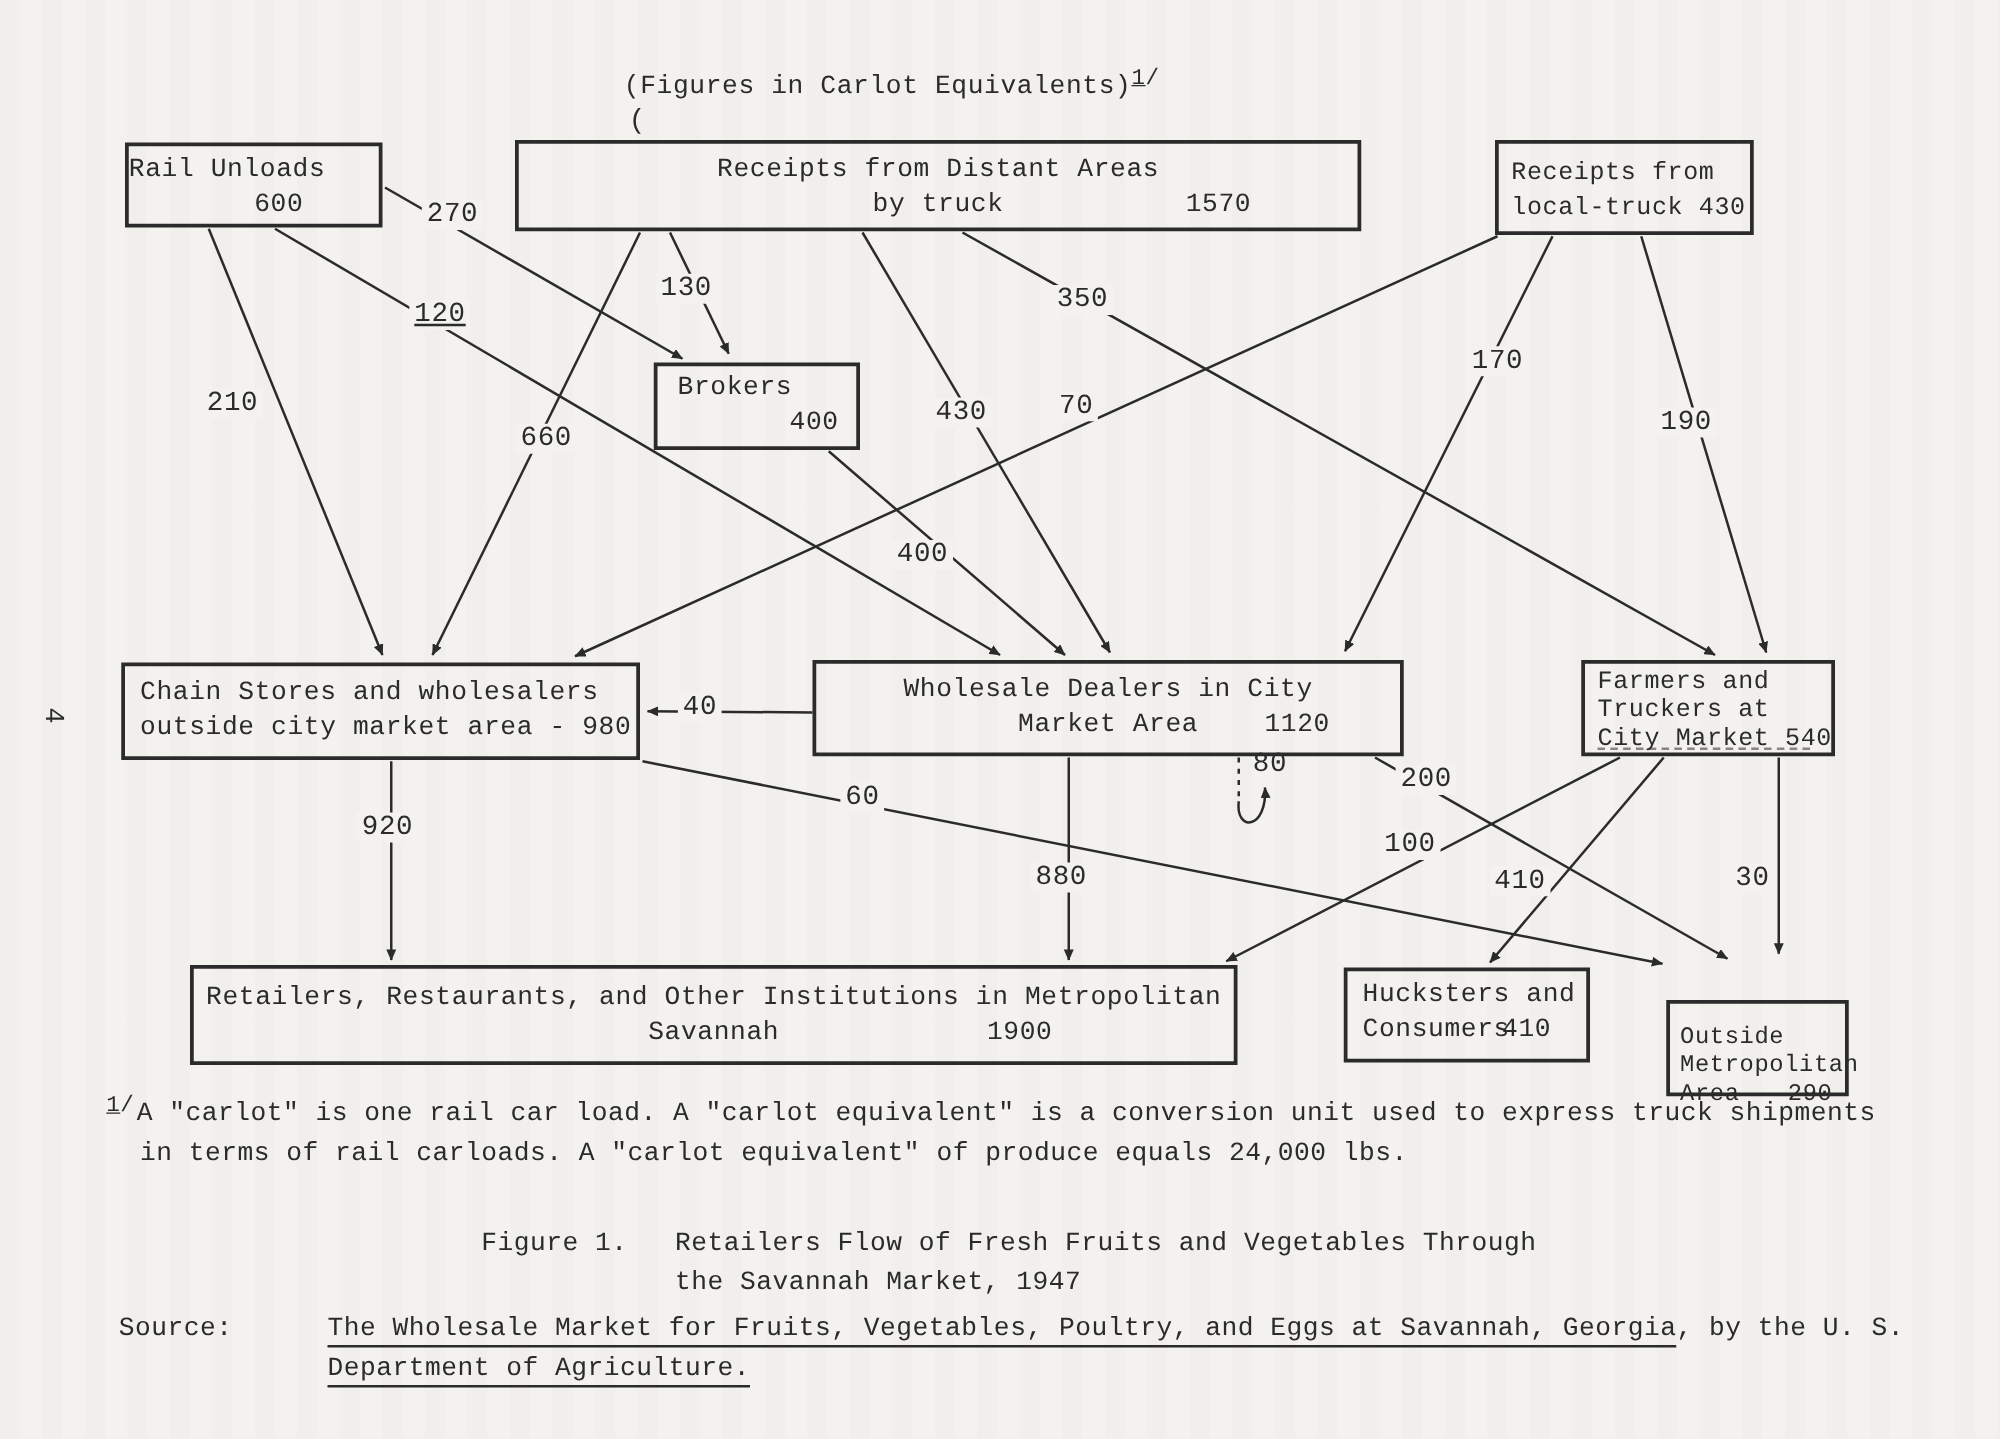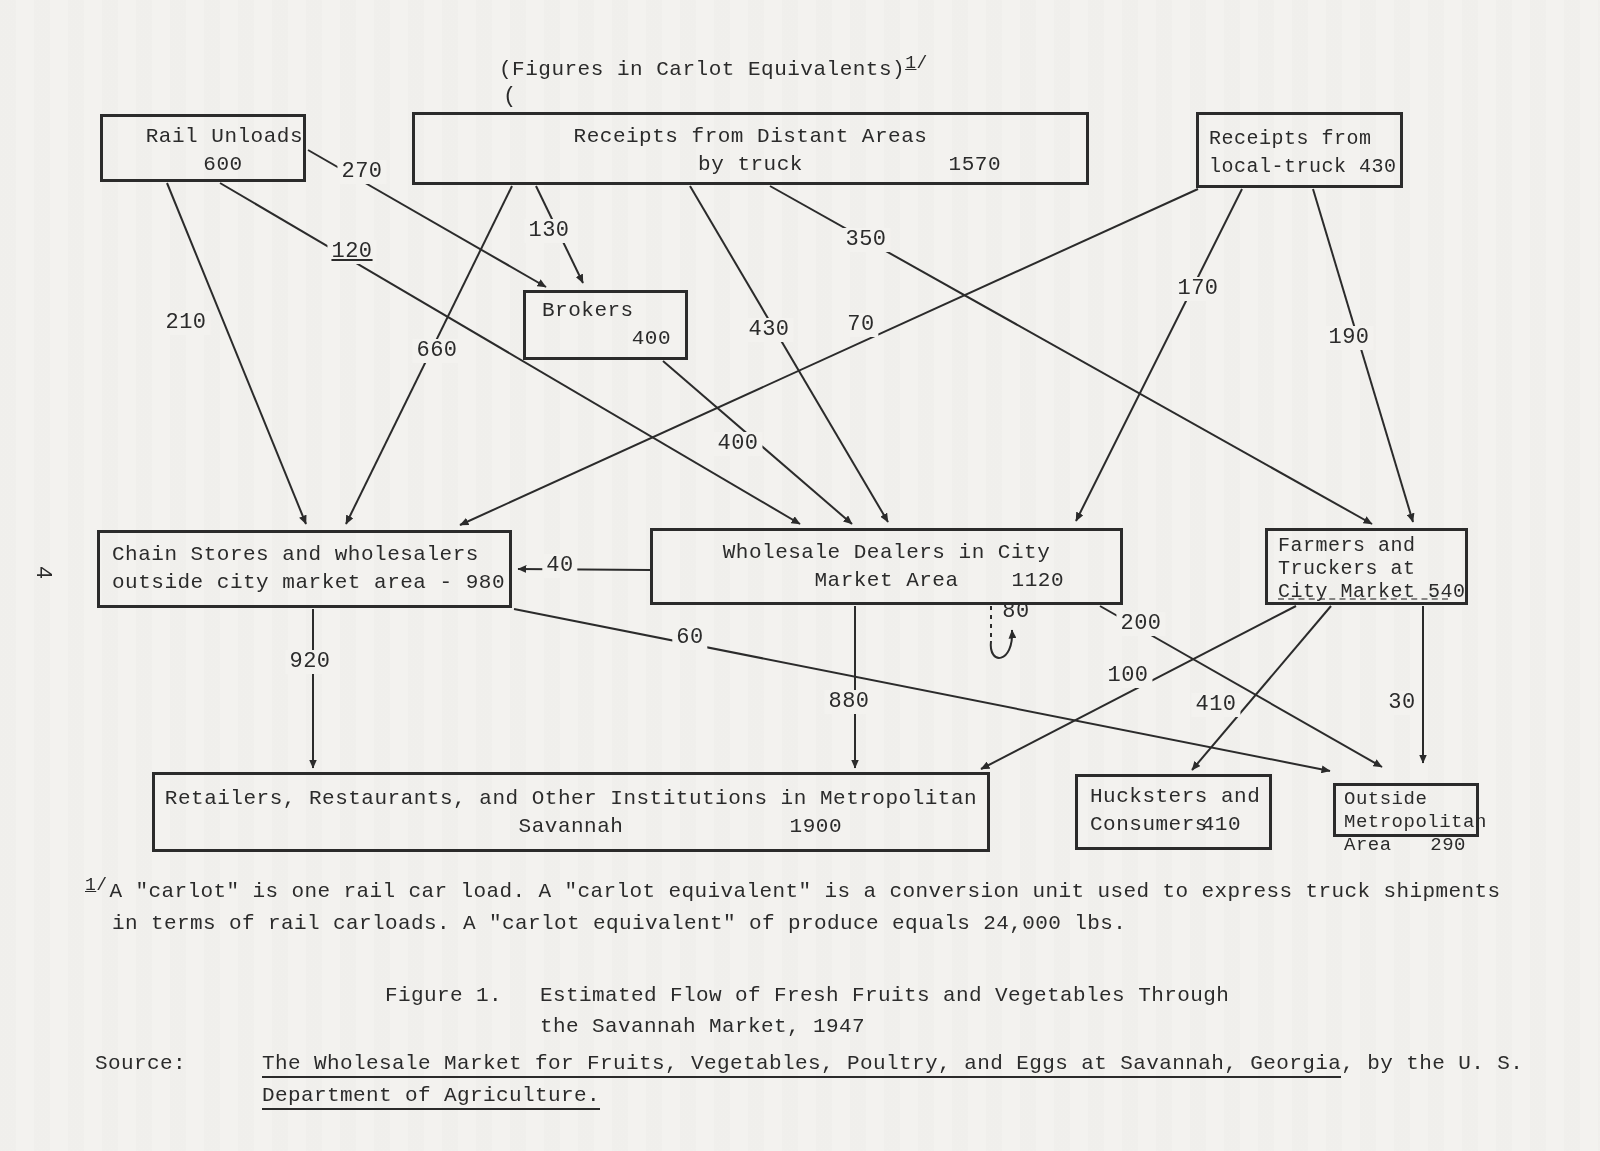--- a/index.html
+++ b/index.html
@@ -93,21 +93,21 @@
       <div class="flow-label" style="left: 310px; top: 662px;">920</div>
       <div class="flow-label" style="left: 849px; top: 702px;">880</div>
       <div class="flow-label" style="left: 1141px; top: 624px;">200</div>
       <div class="flow-label" style="left: 690px; top: 638px;">60</div>
       <div class="flow-label" style="left: 1128px; top: 676px;">100</div>
       <div class="flow-label" style="left: 1216px; top: 705px;">410</div>
       <div class="flow-label" style="left: 1402px; top: 703px;">30</div>
       <div class="flow-label nobg" style="left: 1016px; top: 612px;">80</div>
     </div>
 <div class="node" style="left: 100px; top: 114px; width: 206px; height: 68px; padding-top: 6px;">
-      <div class="bline" style="text-align: right;"><span>Rail Unloads</span></div>
+      <div class="bline" style="text-align: left;"><span>Rail Unloads</span></div>
       <div class="bline" style="text-align: center; padding-left: 40px;"><span>600</span></div>
     </div>
     <div class="node" style="left: 412px; top: 112px; width: 677px; height: 73px; padding-top: 8px;">
       <div class="bline" style="text-align: center;"><span>Receipts from Distant Areas</span></div>
       <div class="bline" style="text-align: center;"><span>by truck</span><span class="rval" style="right: 85px;">1570</span></div>
     </div>
     <div class="node" style="left: 1196px; top: 112px; width: 207px; height: 76px; font-size: 20px; padding-left: 10px; padding-top: 10px;">
       <div class="bline" style="text-align: left;"><span>Receipts from</span></div>
       <div class="bline" style="text-align: left;"><span>local-truck 430</span></div>
     </div>
@@ -130,36 +130,36 @@
       <div class="dashes"></div>
     </div>
     <div class="node" style="left: 152px; top: 772px; width: 838px; height: 80px; padding-top: 10px;">
       <div class="bline" style="text-align: center;"><span>Retailers, Restaurants, and Other Institutions in Metropolitan</span></div>
       <div class="bline" style="text-align: center;"><span>Savannah</span><span class="rval" style="right: 145px;">1900</span></div>
     </div>
     <div class="node" style="left: 1075px; top: 774px; width: 197px; height: 76px; padding-left: 12px; padding-right: 14px; padding-top: 6px;">
       <div class="bline" style="text-align: center;"><span>Hucksters and</span></div>
       <div class="bline" style="text-align: left;"><span>Consumers</span><span class="rval" style="right: 14px;">410</span></div>
     </div>
-    <div class="node" style="left: 1333px; top: 783px; width: 146px; height: 54px; font-size: 19px; line-height: 23px; padding-left: 8px; padding-top: 2px;">
+    <div class="node" style="left: 1333px; top: 800px; width: 146px; height: 77px; font-size: 19px; line-height: 23px; padding-left: 8px; padding-top: 15px;">
       <div class="bline" style="text-align: left;"><span>Outside</span></div>
       <div class="bline" style="text-align: left;"><span>Metropolitan</span></div>
       <div class="bline" style="text-align: left;"><span>Area</span><span class="rval" style="right: 10px;">290</span></div>
     </div>
   </div>
 
 <div id="footnote">
   <div class="fnline"><span class="fnref"><span class="fnum">1</span><span>/</span></span><span>A "carlot" is one rail car load.  A "carlot equivalent" is a conversion unit used to express truck shipments</span></div>
   <div class="fnline indent">in terms of rail carloads.  A "carlot equivalent" of produce equals 24,000 lbs.</div>
 </div>
 
 <div id="caption">
   <div class="cap-label">Figure 1.</div>
   <div>
-    <div>Estimated Flow of Fresh Fruits and Vegetables Through</div>
+    <div>Retailers Flow of Fresh Fruits and Vegetables Through</div>
     <div>the Savannah Market, 1947</div>
   </div>
 </div>
 
 <div id="source">
   <div class="src-label">Source:</div>
   <div>
     <div><span class="underlined">The Wholesale Market for Fruits, Vegetables, Poultry, and Eggs at Savannah, Georgia</span><span>, by the U. S.</span></div>
     <div><span class="underlined">Department of Agriculture.</span></div>
   </div>

